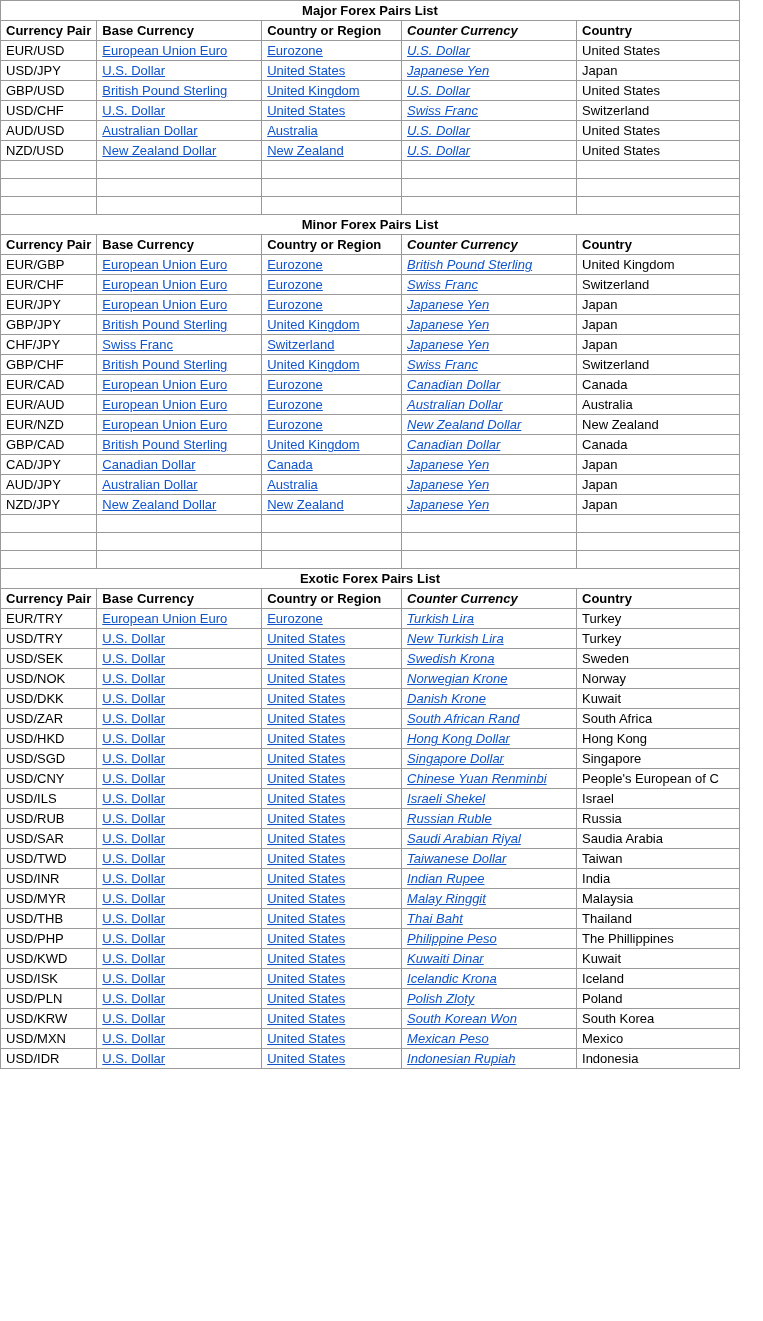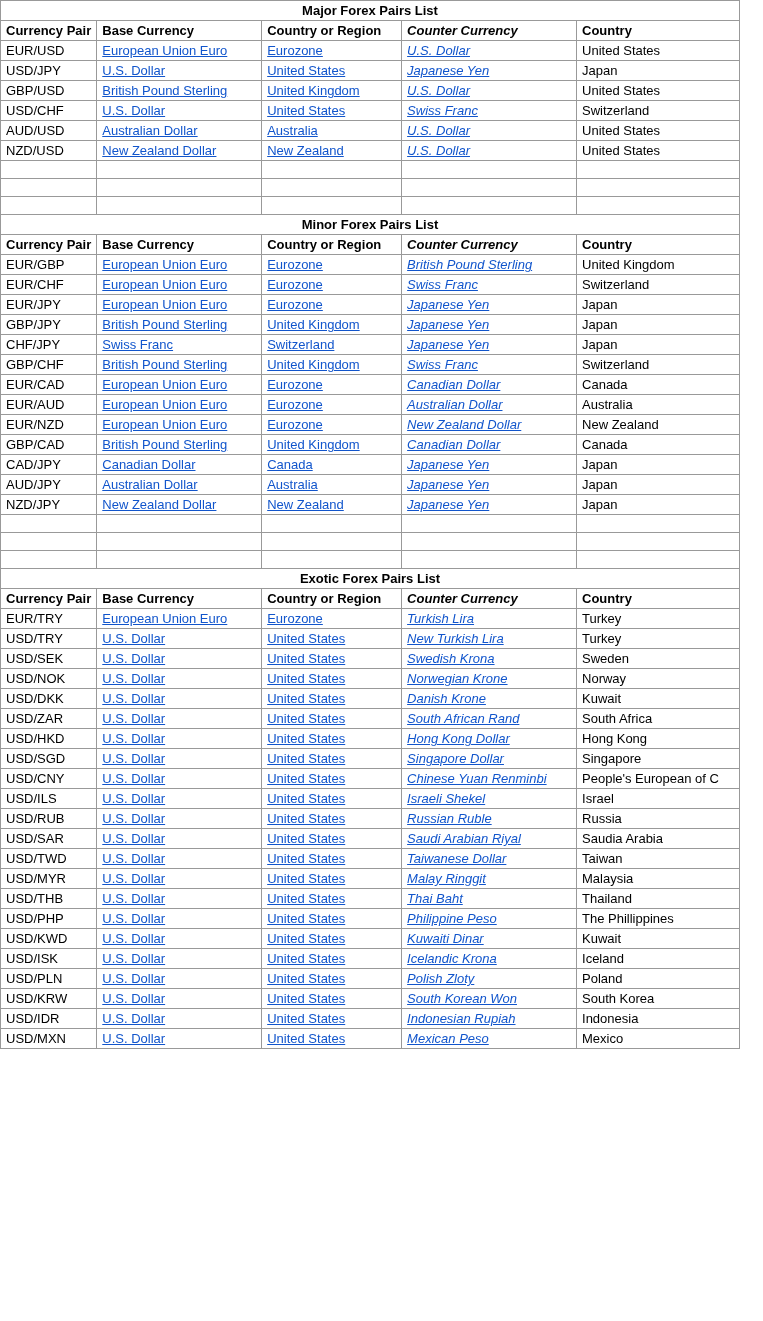--- a/index.html
+++ b/index.html
@@ -337,20 +337,27 @@
         <td>Saudia Arabia</td>
       </tr>
       <tr>
         <td>USD/TWD</td>
         <td class="blue-link">U.S. Dollar</td>
         <td class="blue-link">United States</td>
         <td class="blue-link">Taiwanese Dollar</td>
         <td>Taiwan</td>
       </tr>
       <tr>
+        <td>USD/INR</td>
+        <td class="blue-link">U.S. Dollar</td>
+        <td class="blue-link">United States</td>
+        <td class="blue-link">Indian Rupee</td>
+        <td>India</td>
+      </tr>
+      <tr>
         <td>USD/MYR</td>
         <td class="blue-link">U.S. Dollar</td>
         <td class="blue-link">United States</td>
         <td class="blue-link">Malay Ringgit</td>
         <td>Malaysia</td>
       </tr>
       <tr>
         <td>USD/THB</td>
         <td class="blue-link">U.S. Dollar</td>
         <td class="blue-link">United States</td>
@@ -386,27 +393,27 @@
         <td>Poland</td>
       </tr>
       <tr>
         <td>USD/KRW</td>
         <td class="blue-link">U.S. Dollar</td>
         <td class="blue-link">United States</td>
         <td class="blue-link">South Korean Won</td>
         <td>South Korea</td>
       </tr>
       <tr>
+        <td>USD/MXN</td>
+        <td class="blue-link">U.S. Dollar</td>
+        <td class="blue-link">United States</td>
+        <td class="blue-link">Mexican Peso</td>
+        <td>Mexico</td>
+      </tr>
+      <tr>
         <td>USD/IDR</td>
         <td class="blue-link">U.S. Dollar</td>
         <td class="blue-link">United States</td>
         <td class="blue-link">Indonesian Rupiah</td>
         <td>Indonesia</td>
-      </tr>
-      <tr>
-        <td>USD/MXN</td>
-        <td class="blue-link">U.S. Dollar</td>
-        <td class="blue-link">United States</td>
-        <td class="blue-link">Mexican Peso</td>
-        <td>Mexico</td>
       </tr>
     </tbody>
 </table>
 
 </body></html>

